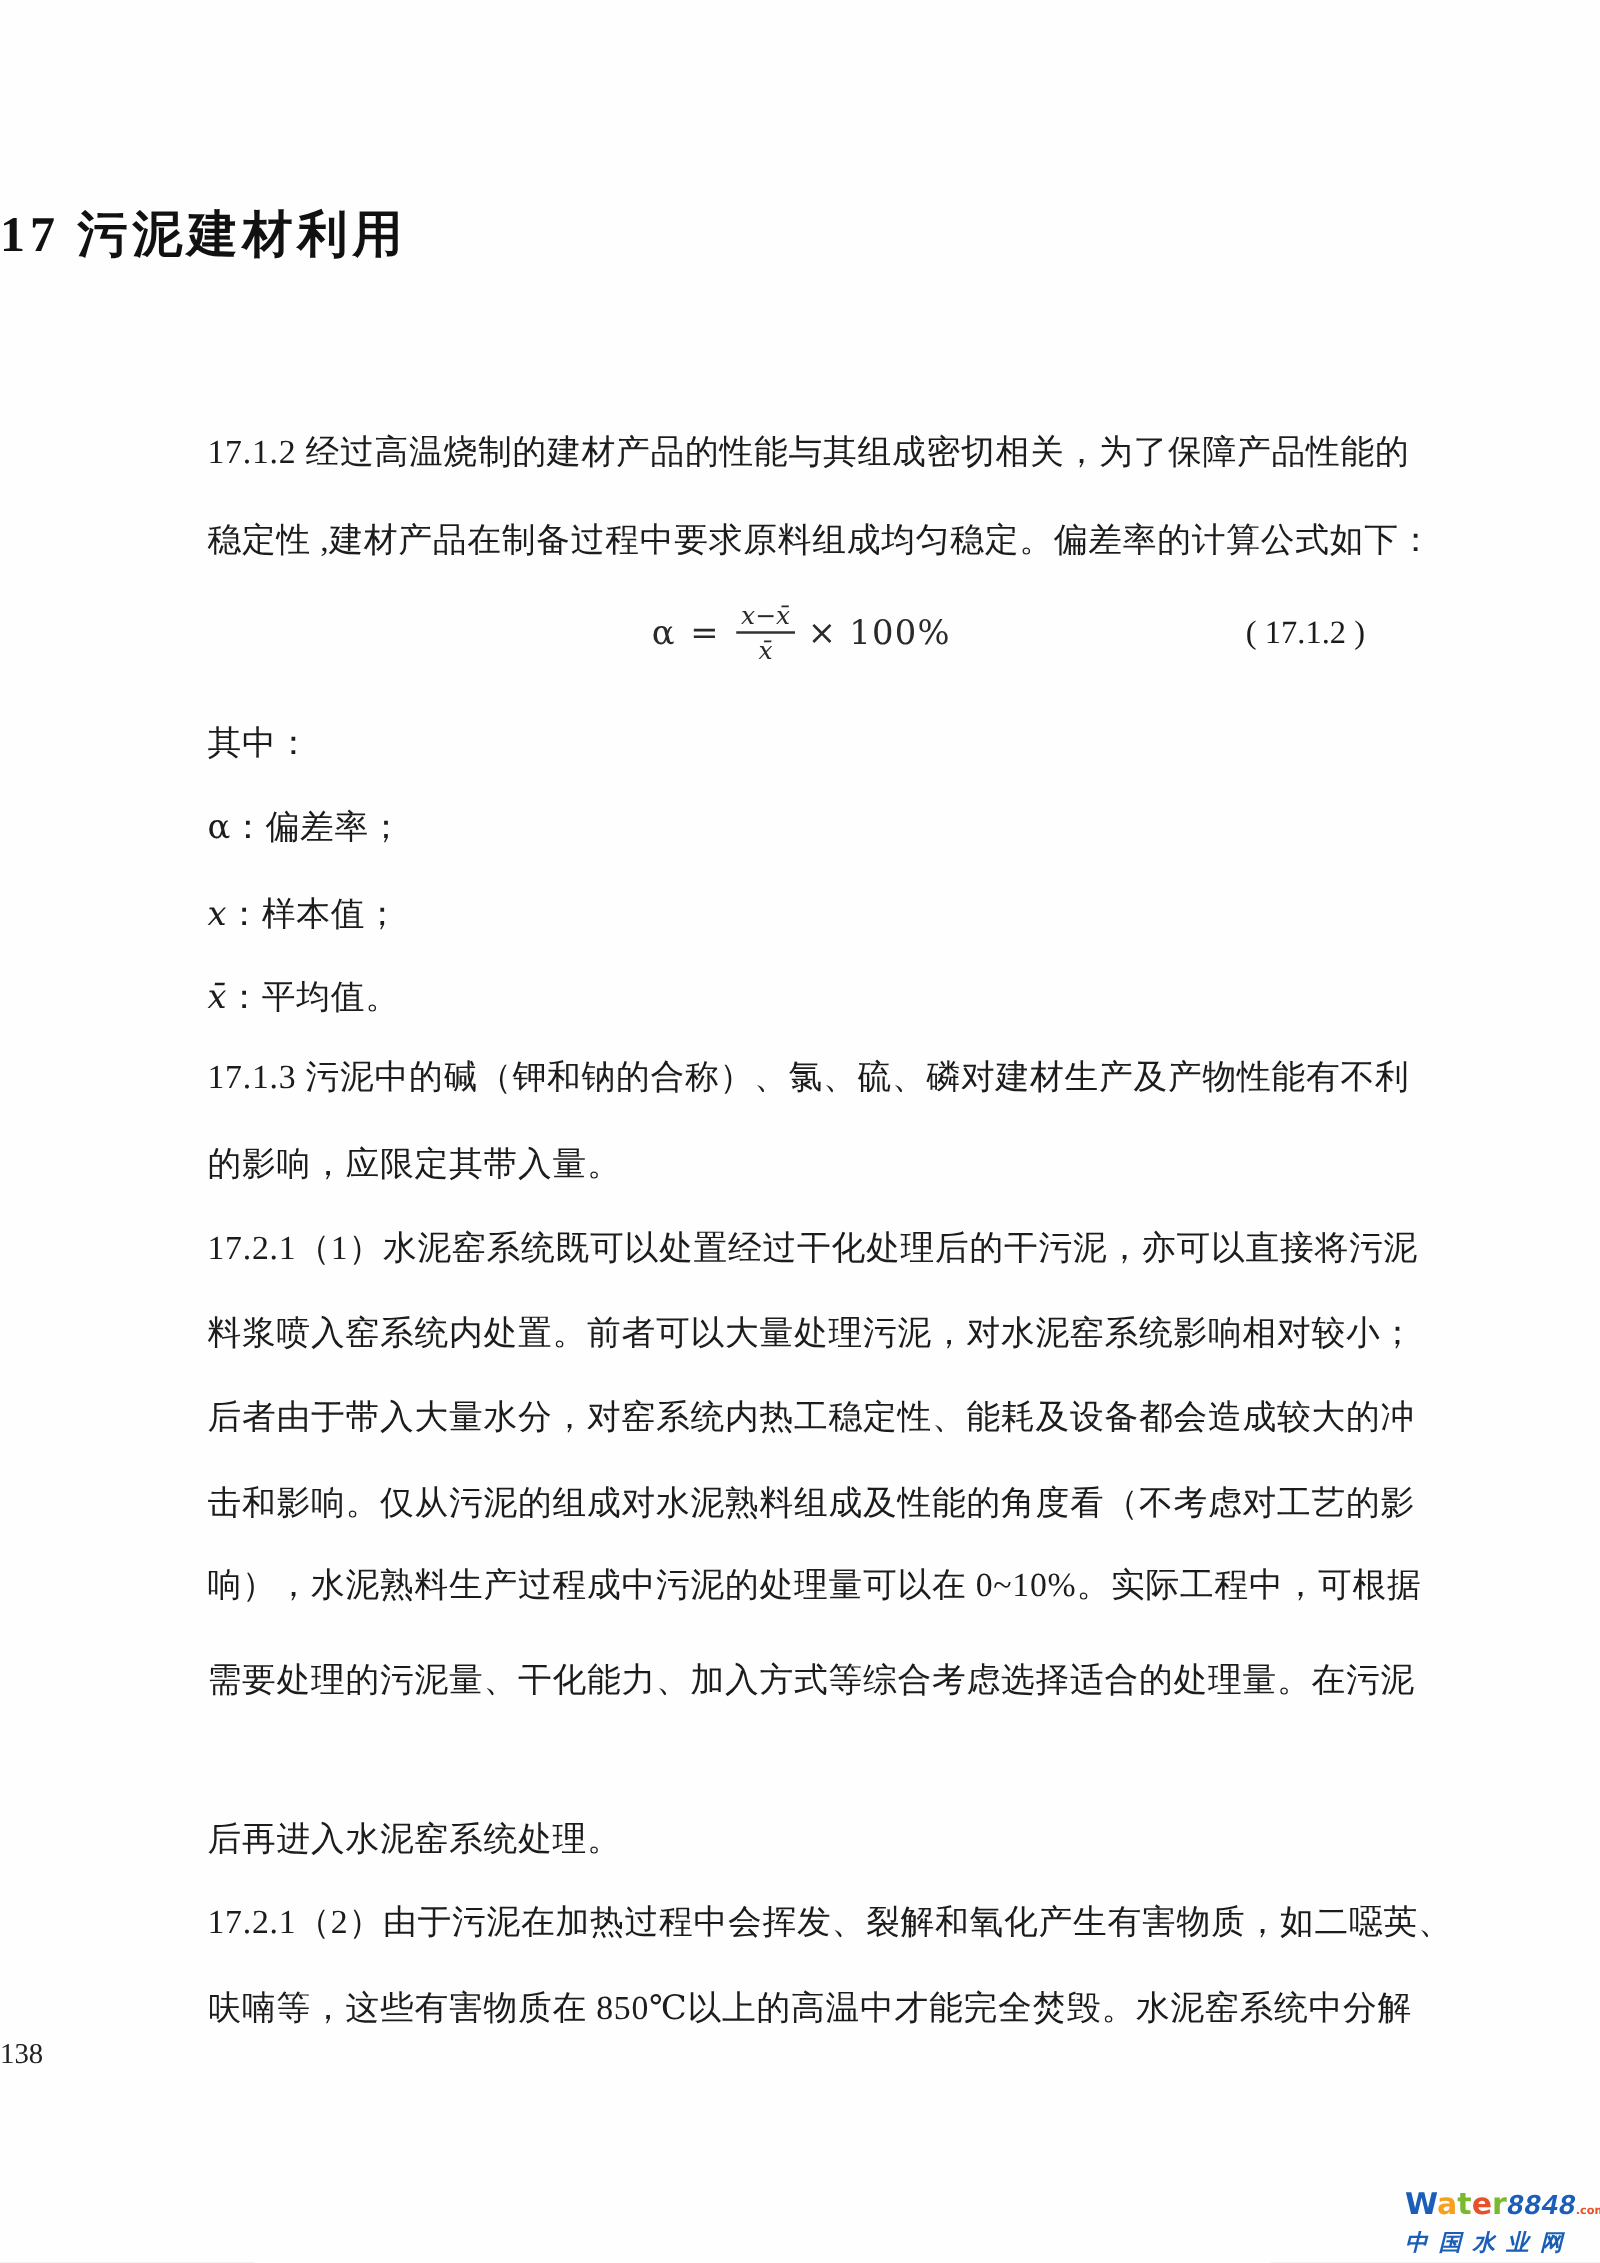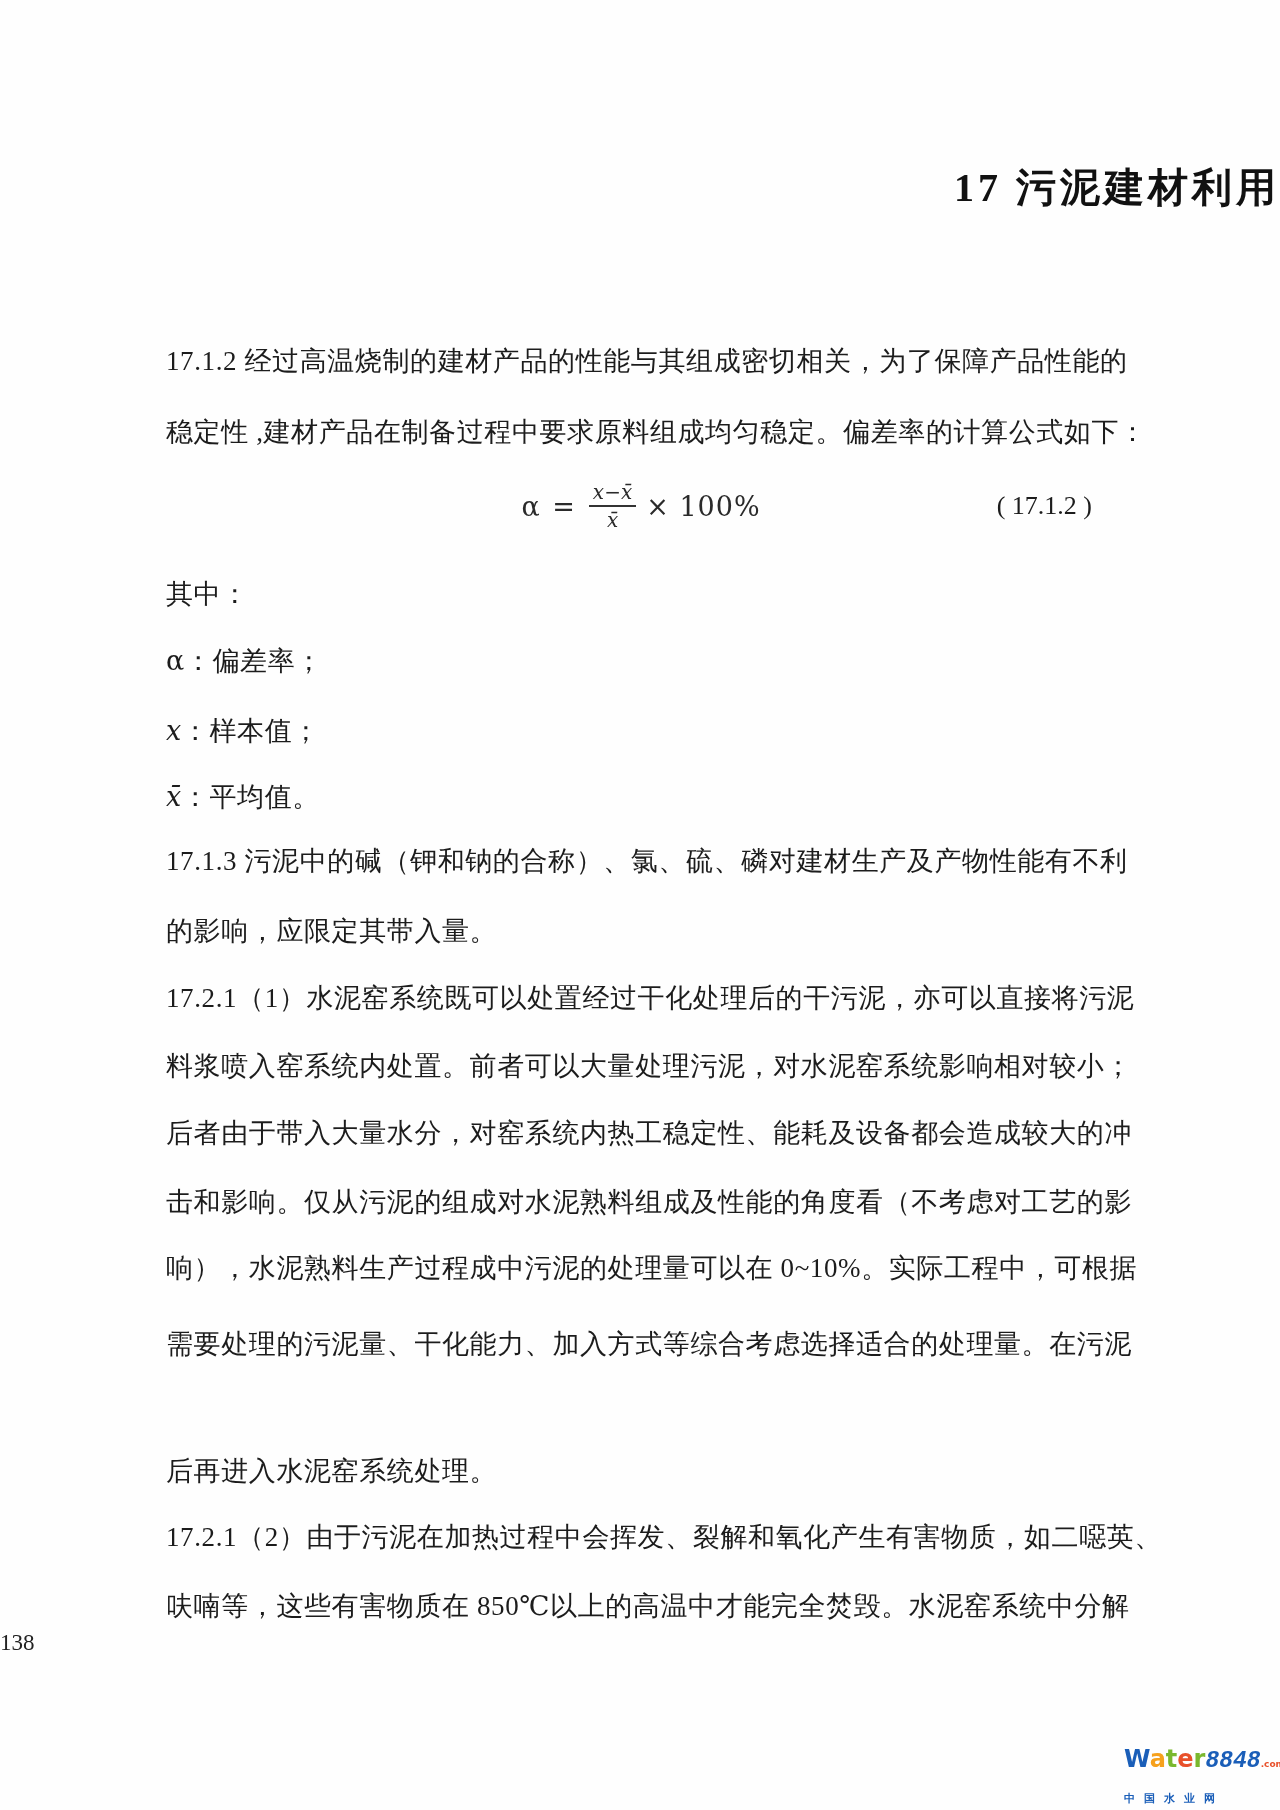--- a/index.html
+++ b/index.html
@@ -11,21 +11,21 @@
     background: #fefefe;
     overflow: hidden;
     font-family: "Liberation Serif", "DejaVu Serif", serif;
     color: #1c1c1c;
   }
   .doc-title {
     position: absolute;
     top: 160px;
     left: 0;
     width: 100%;
-    text-align: right;
+    text-align: left;
     font-size: 40px;
     font-weight: bold;
     letter-spacing: 4px;
     color: #111;
   }
   .bline {
     position: absolute;
     left: 166px;
     width: 960px;
     height: 36px;
@@ -111,27 +111,28 @@
     color: #1a5eb8;
   }
   .wm-com {
     font-family: "DejaVu Sans", sans-serif;
     font-weight: bold;
     font-size: 9px;
     color: #e8502a;
     vertical-align: baseline;
   }
   .wm-sub {
-    margin-top: 20px;
+    margin-top: 9px;
     font-family: "DejaVu Sans", sans-serif;
     font-weight: bold;
-    font-size: 11px;
+    font-size: 18px;
     color: #1a5eb8;
     letter-spacing: 9px;
     white-space: nowrap;
+    font-style: italic;
   }
 </style>
 </head>
 <body>
 
 <div class="page">
 
   <div class="doc-title">17  污泥建材利用</div>
 
   <div class="bline" style="top:343px">17.1.2 经过高温烧制的建材产品的性能与其组成密切相关，为了保障产品性能的</div>

